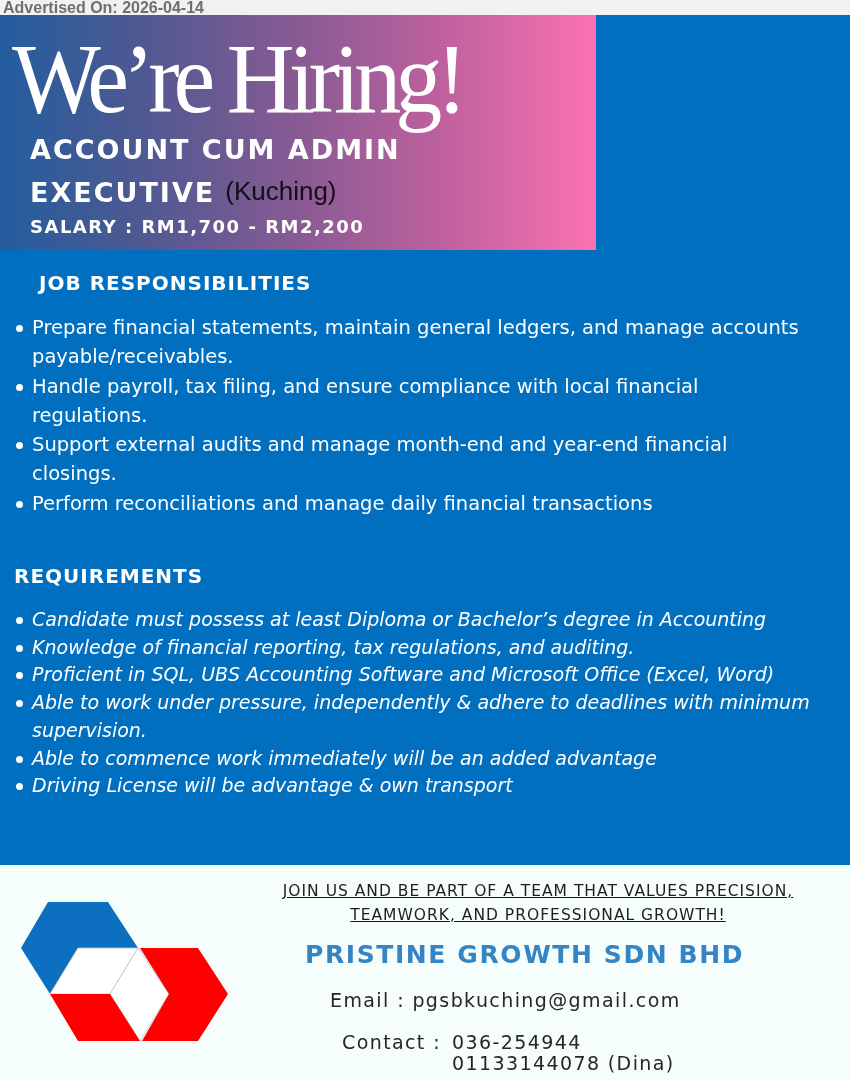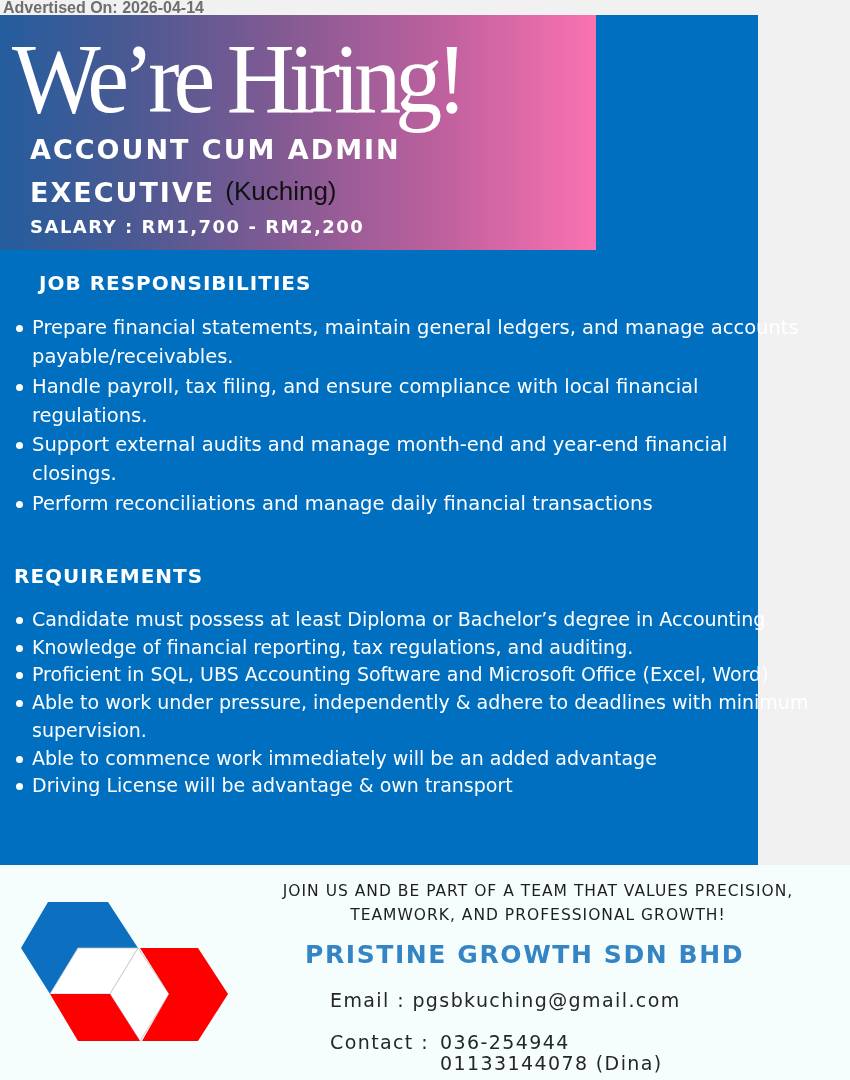--- a/index.html
+++ b/index.html
@@ -14,21 +14,21 @@
     }
     .adbar span {
       position: absolute; left: 3px; top: 0px;
       font-family: "Liberation Sans", sans-serif; font-weight: bold;
       font-size: 16px; line-height: 15px; color: #6e6e6e;
     }
     .poster {
       position: absolute; left: 0; top: 15px; width: 850px; height: 1065px;
     }
     .blue {
-      position: absolute; left: 0; top: 0; width: 758px; height: 850px;
+      position: absolute; left: 0; top: 0; width: 850px; height: 850px;
       background: #016fc0;
     }
     .hero {
       position: absolute; left: 0; top: 0; width: 596px; height: 235px;
       background: linear-gradient(90deg, #245d9e 0%, #4b5992 22%, #845a93 48%, #c0619e 75%, #fb72b2 100%);
     }
     .hero-title {
       position: absolute; left: 12px; top: 6px;
       font-family: "Liberation Serif", serif; color: #ffffff;
       font-size: 94px; line-height: 110px; letter-spacing: -6px;
@@ -66,47 +66,47 @@
       position: relative; padding-left: 32px; white-space: normal;
     }
     ul.bullets li::before {
       content: ""; position: absolute; left: 16px; width: 7px; height: 7px;
       border-radius: 50%; background: #ffffff;
     }
     .resp-list { top: 298px; width: 800px; }
     .resp-list li { font-size: 19.5px; line-height: 29.3px; }
     .resp-list li::before { top: 12px; }
     .req-list { top: 591px; width: 850px; }
-    .req-list li { font-size: 19px; line-height: 27.7px; padding-left: 34px; padding-right: 2px; }
+    .req-list li { font-size: 19px; line-height: 27.7px; padding-left: 34px; padding-right: 2px; font-style: italic; }
     .req-list li::before { top: 11px; }
     .footer {
       position: absolute; left: 0; top: 850px; width: 850px; height: 215px;
       background: #f6fdfd;
     }
     .logo {
       position: absolute; left: 0; top: 0; width: 260px; height: 215px;
     }
     .tagline {
       position: absolute; left: 238px; top: 14px; width: 600px; text-align: center;
       font-family: "DejaVu Sans", sans-serif; font-size: 15.5px; line-height: 24px;
-      letter-spacing: 1px; color: #1e1e1e;
+      letter-spacing: 1px; color: #1e1e1e; text-decoration: underline;
     }
     .company {
       position: absolute; left: 305px; top: 75px; white-space: nowrap;
       font-family: "DejaVu Sans", sans-serif; font-weight: bold; font-size: 25px;
       letter-spacing: 1.6px; color: #3585c5;
     }
     .contact-row {
       position: absolute; left: 330px; white-space: nowrap;
       font-family: "DejaVu Sans", sans-serif; font-size: 19px; line-height: 21px;
       letter-spacing: 1.4px; color: #262626;
     }
     .email-row { top: 125px; }
     .phone-row { top: 167px; }
-    .phone-row .lbl { display: inline-block; width: 110px; }
+    .phone-row .lbl { display: inline-block; width: 110px; margin-left: 12px; }
     .phone-row .nums { display: inline-block; vertical-align: top; }
   </style>
 </head>
 <body>
 
 <div class="adbar">
   <span>Advertised On: 2026-04-14</span>
 </div>
 
 <div class="poster">

